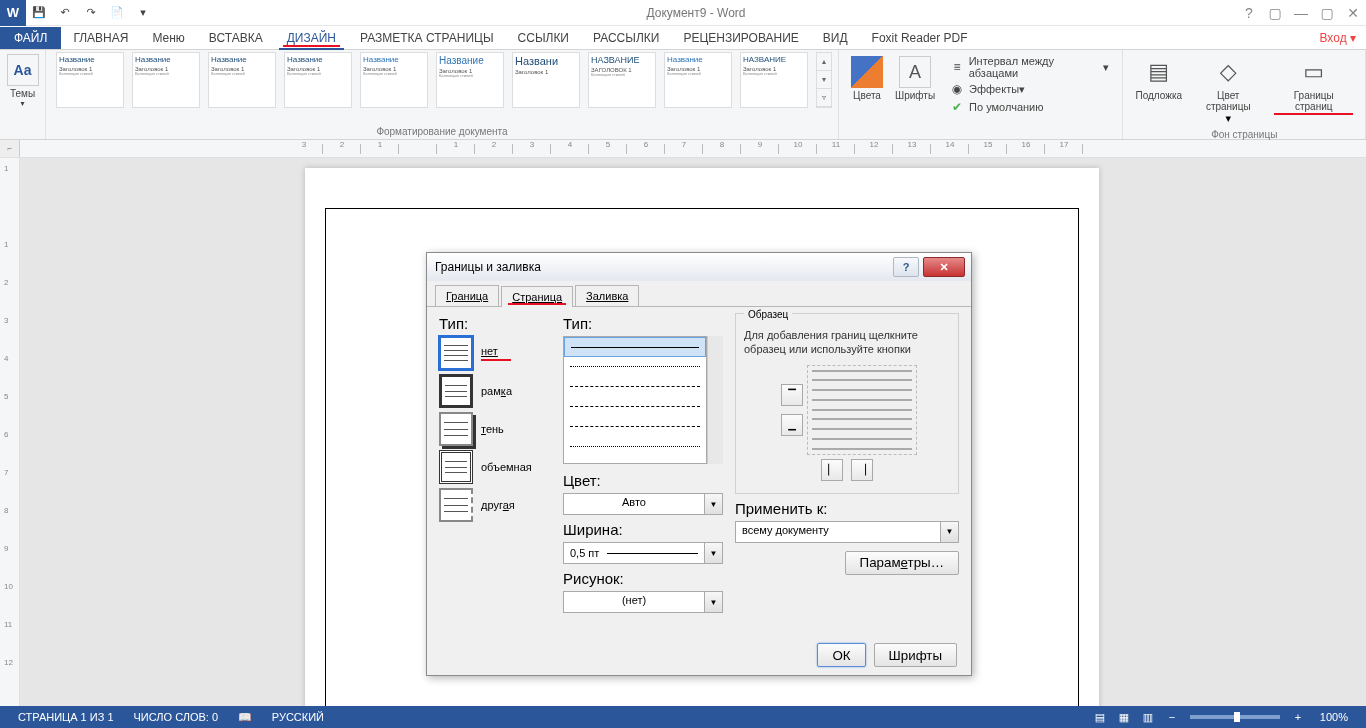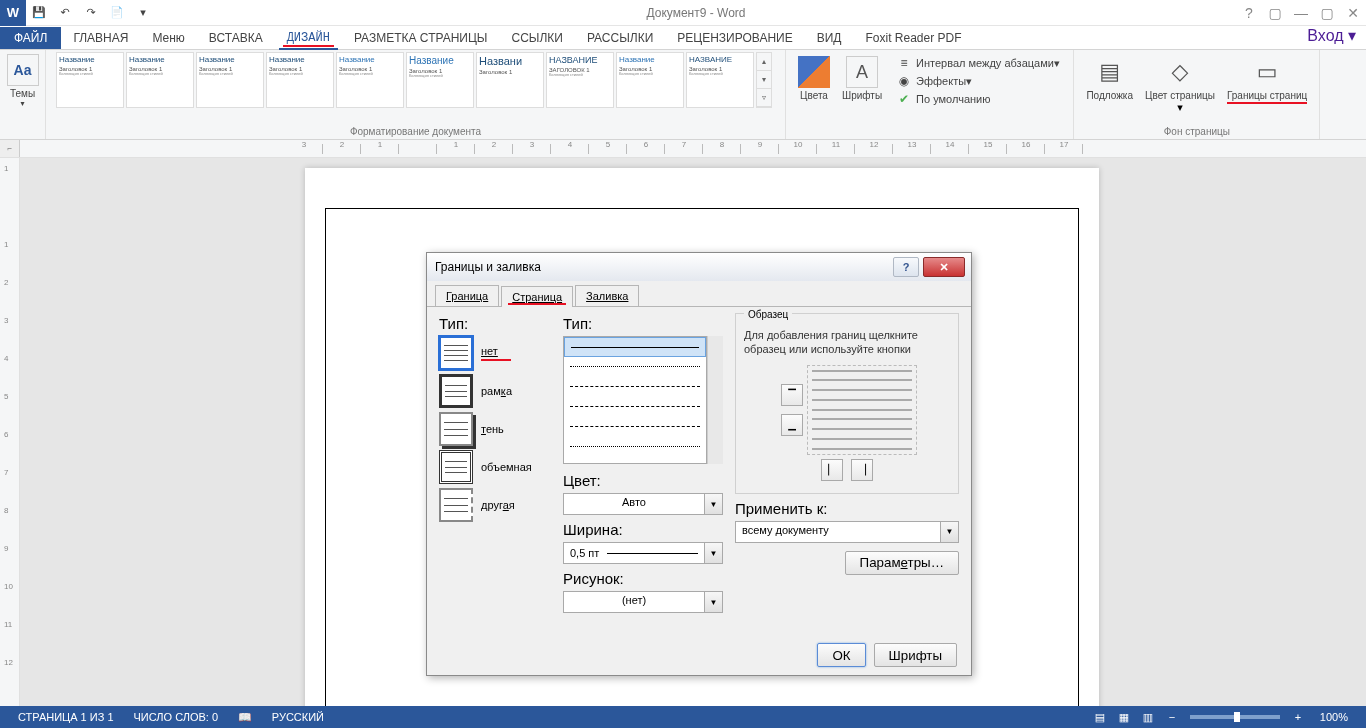--- a/index.html
+++ b/index.html
@@ -11,37 +11,37 @@
 .qat-icon { width: 26px; height: 26px; display: flex; align-items: center; justify-content: center; color: #444; cursor: pointer; }
 .qat-icon.app { background: #2b579a; color: #fff; font-weight: bold; font-size: 13px; }
 .titlebar-center { flex: 1; text-align: center; color: #777; font-size: 12px; }
 .titlebar-right { display: flex; align-items: center; }
 .titlebar-btn { width: 26px; height: 26px; display: flex; align-items: center; justify-content: center; color: #888; cursor: pointer; font-size: 14px; }
 
 
 .ribbon-tabs { height: 24px; background: #fff; display: flex; align-items: flex-end; border-bottom: 1px solid #d4d4d4; }
 .file-tab { background: #2b579a; color: #fff; padding: 4px 14px; font-size: 12px; cursor: pointer; }
 .rtab { padding: 4px 12px; font-size: 12px; color: #444; cursor: pointer; position: relative; }
-.rtab.active { color: #2b579a; font-family: Liberation Mono, monospace; }
+.rtab.active { color: #2b579a; }
 .rtab.active::after { content: ""; position: absolute; left: 4px; right: 4px; bottom: -1px; height: 2px; background: #2b579a; }
 .red-underline::before { content: ""; position: absolute; left: 8px; right: 8px; bottom: 2px; height: 2px; background: #e81123; }
 .ribbon-tabs .spacer { flex: 1; }
-.signin { padding: 4px 10px; color: #4c1d95; font-size: 16px; cursor: pointer; }
+.signin { padding: 4px 10px; color: #ef4444; font-size: 12px; cursor: pointer; }
 
 
 .ribbon { height: 90px; background: #f5f6f7; border-bottom: 1px solid #d4d4d4; display: flex; }
 .rgroup { border-right: 1px solid #e0e0e0; padding: 2px 6px 0 6px; display: flex; flex-direction: column; }
 .rgroup-body { flex: 1; display: flex; align-items: flex-start; }
 .rgroup-label { text-align: center; font-size: 10px; color: #777; padding: 2px 0; }
 
 .themes-btn { width: 40px; display: flex; flex-direction: column; align-items: center; cursor: pointer; }
 .themes-icon { width: 32px; height: 32px; border: 1px solid #ccc; margin: 2px 0; display: flex; align-items: center; justify-content: center; font-weight: bold; color: #2b579a; font-size: 14px; }
 .themes-btn span { font-size: 10px; color: #444; }
 
-.style-gallery { display: flex; gap: 2px; padding-left: 4px; }
+.style-gallery { display: flex; gap: 8px; padding-left: 4px; }
 .style-item { width: 68px; height: 56px; border: 1px solid #ddd; background: #fff; padding: 2px; font-size: 6px; overflow: hidden; cursor: pointer; }
 .style-item .st-title { font-size: 8px; color: #1f4e79; display: block; }
 .style-item .st-h1 { font-size: 6px; color: #555; display: block; margin-top: 2px; }
 .style-item .st-body { font-size: 4px; color: #888; line-height: 1.2; display: block; }
 .gallery-more { width: 16px; height: 56px; display: flex; flex-direction: column; border: 1px solid #ddd; }
 .gallery-more div { flex: 1; display: flex; align-items: center; justify-content: center; color: #666; font-size: 8px; cursor: pointer; border-bottom: 1px solid #ddd; }
 
 .big-btn { display: flex; flex-direction: column; align-items: center; padding: 2px 6px; cursor: pointer; }
 .big-btn .bicon { width: 32px; height: 32px; display: flex; align-items: center; justify-content: center; font-size: 22px; color: #555; margin: 2px 0; }
 .big-btn span { font-size: 10px; color: #444; text-align: center; line-height: 1.1; }

